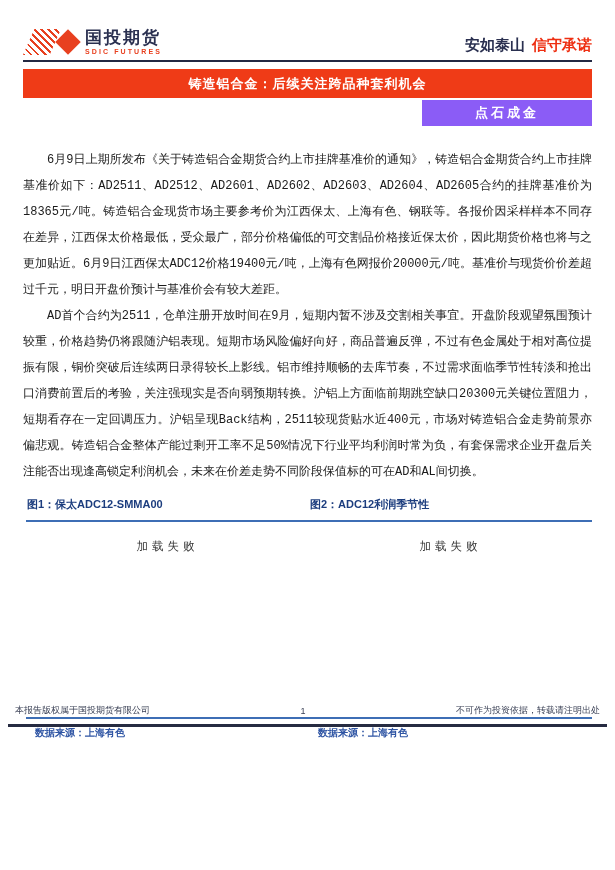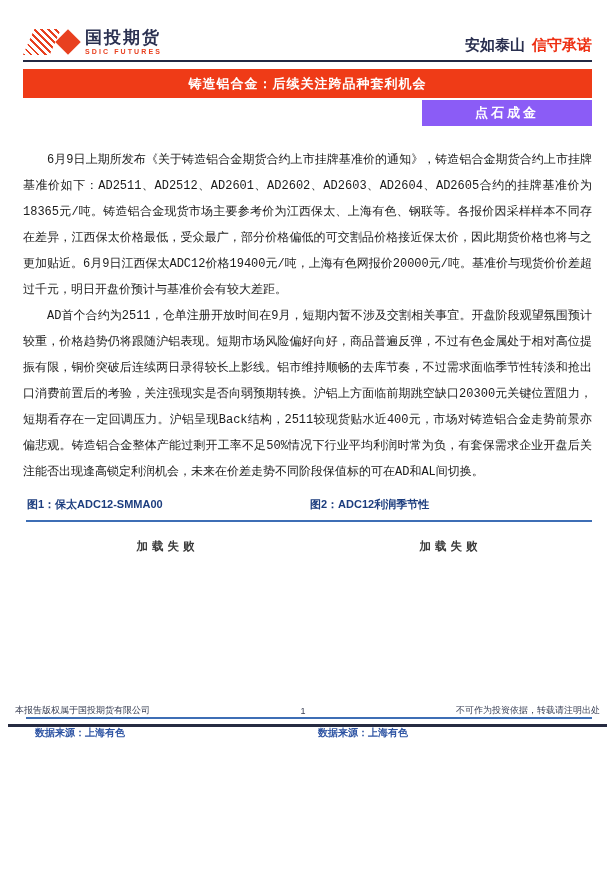--- a/index.html
+++ b/index.html
@@ -52,21 +52,20 @@
   }
   .body-text p { text-indent:2em;font-family:Liberation Mono, monospace; }
 
   
   .figures { display:flex; justify-content:flex-end; margin-top:9px; }
   .figure { width:283px; }
   .fig-caption { font-size:11px; font-weight:bold; color:#1c3d7e; padding:3px 0 8px 1px; }
   .fig-box {
     border-top:2px solid #3d6eb5; border-bottom:2px solid #3d6eb5;
     height:199px;
-    font-weight:bold;
   }
   .fig-placeholder {
     text-align:center; padding-top:17px;
     font-family:"DejaVu Serif","Liberation Serif",serif;
     font-size:11.5px; color:#3a3a3a; letter-spacing:4px;
   }
   .fig-source {
     margin-top:7px; padding-left:9px;
     font-family:"DejaVu Serif","Liberation Serif",serif;
     font-weight:bold; font-size:10px; color:#2f55a4;

